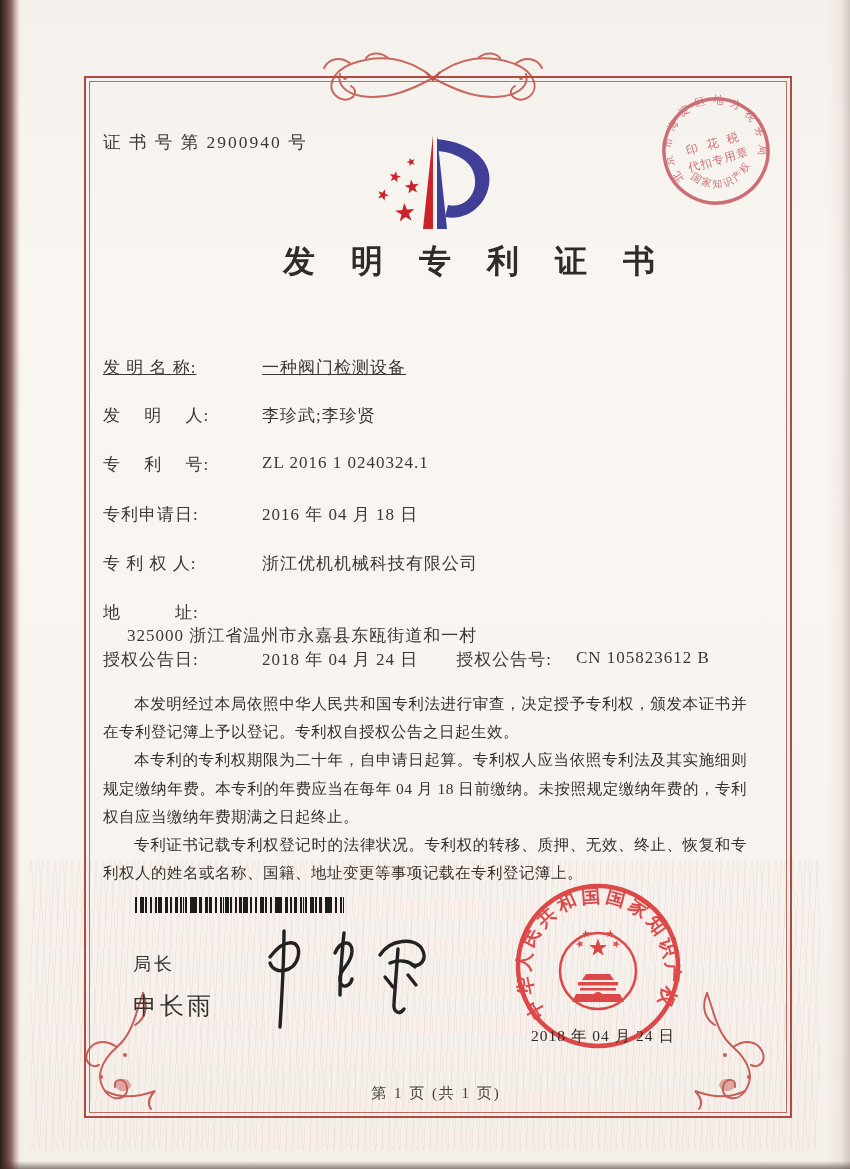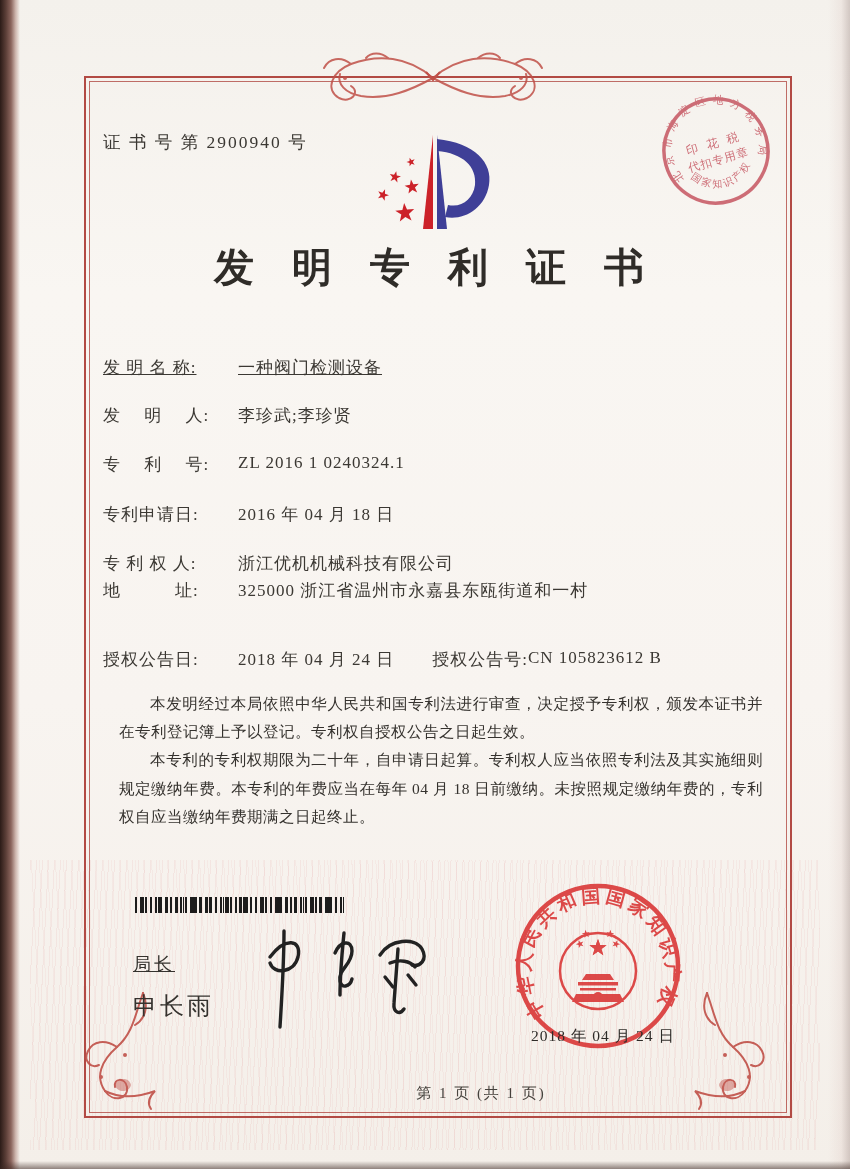--- a/index.html
+++ b/index.html
@@ -25,40 +25,40 @@
     background:linear-gradient(0deg,rgba(60,40,35,.55),rgba(0,0,0,0));}
   .guilloche{position:absolute;left:30px;right:30px;top:860px;height:290px;pointer-events:none;
     background:
       repeating-linear-gradient(93deg,rgba(226,150,150,.14) 0 1px,transparent 1px 6px),
       repeating-linear-gradient(87deg,rgba(226,150,150,.10) 0 1px,transparent 1px 8px);}
   .frame{position:absolute;left:84px;top:76px;width:704px;height:1038px;
     border:2.5px solid var(--frame-red);}
   .frame::after{content:"";position:absolute;inset:3px;border:1px solid var(--frame-red);opacity:.8;}
   .abs{position:absolute;}
   .cert-no{left:103px;top:130px;font-size:17.5px;letter-spacing:2px;color:var(--text-dark);}
-  .title{left:84px;top:240px;width:704px;text-align:center;font-size:40px;font-weight:600;
-    letter-spacing:14px;color:#2f2c28;}
+  .title{left:84px;top:240px;width:704px;text-align:center;font-size:32px;font-weight:600;
+    letter-spacing:14px;color:#2f2c28;padding-left:40px;}
   .row{position:absolute;left:103px;display:flex;font-size:17px;color:var(--text-dark);white-space:pre;}
   .row .lab{min-width:135px;letter-spacing:1px;}
-  .row .val{letter-spacing:1px;}
+  .row .val{letter-spacing:1px;margin-left:24px;}
   .row .lab2{margin-left:38px;letter-spacing:1px;}
-  .paras{left:119px;top:690px;width:644px;font-size:15.5px;line-height:1.82;color:#35322e;
+  .paras{left:103px;top:690px;width:644px;font-size:15.5px;line-height:1.82;color:#35322e;
     text-align:justify;letter-spacing:.5px;}
   .paras p{margin:0;text-indent:2em;}
   .barcode{left:135px;top:897px;width:210px;height:16px;
     background-image:
       repeating-linear-gradient(90deg,var(--ink) 0 2px,transparent 2px 5px),
       repeating-linear-gradient(90deg,var(--ink) 0 1px,transparent 1px 8px),
       repeating-linear-gradient(90deg,transparent 0 6px,var(--ink) 6px 9px,transparent 9px 17px);}
-  .signer-title{left:133px;top:952px;font-size:18px;color:#35322e;letter-spacing:3px;text-decoration:underline;}
+  .signer-title{left:133px;top:952px;font-size:18px;color:#35322e;letter-spacing:3px;}
   .signer-name{left:133px;top:990px;font-size:24px;color:#35322e;letter-spacing:3px;}
   .seal-date{left:518px;top:1026px;width:170px;text-align:center;font-size:15.5px;
     color:#2e2b28;letter-spacing:1px;}
   .footer{left:84px;top:1084px;width:704px;text-align:center;font-size:15px;
-    color:#45413c;letter-spacing:2px;padding-left:45px;}
+    color:#45413c;letter-spacing:2px;}
   svg text{font-family:"Liberation Serif","DejaVu Serif",serif;}
 </style>
 </head>
 <body>
 
 <div class="scan">
   <div class="spine"></div>
   <div class="edge-right"></div>
   <div class="edge-bottom"></div>
   <div class="guilloche"></div>
@@ -140,34 +140,35 @@
     <span class="val">ZL 2016 1 0240324.1</span>
   </div>
   <div class="row" style="top:503px;">
     <span class="lab">专利申请日:</span>
     <span class="val">2016 年 04 月 18 日</span>
   </div>
   <div class="row" style="top:552px;">
     <span class="lab">专 利 权 人:</span>
     <span class="val">浙江优机机械科技有限公司</span>
   </div>
-  <div class="row" style="top:579px;">
+  <div class="row" style="top:601px;flex-direction:column;">
     <span class="lab">地　　　址:</span>
     <span class="val">325000 浙江省温州市永嘉县东瓯街道和一村</span>
   </div>
   <div class="row" style="top:648px;">
     <span class="lab">授权公告日:</span>
     <span class="val">2018 年 04 月 24 日</span>
     <span class="lab2">授权公告号:</span>
     <span class="val">CN 105823612 B</span>
   </div>
 
   <div class="abs paras">
     <p>本发明经过本局依照中华人民共和国专利法进行审查，决定授予专利权，颁发本证书并在专利登记簿上予以登记。专利权自授权公告之日起生效。</p>
     <p>本专利的专利权期限为二十年，自申请日起算。专利权人应当依照专利法及其实施细则规定缴纳年费。本专利的年费应当在每年 04 月 18 日前缴纳。未按照规定缴纳年费的，专利权自应当缴纳年费期满之日起终止。</p>
+    <p>专利证书记载专利权登记时的法律状况。专利权的转移、质押、无效、终止、恢复和专利权人的姓名或名称、国籍、地址变更等事项记载在专利登记簿上。</p>
   </div>
 
   <div class="abs barcode"></div>
 
   <div class="abs signer-title">局长</div>
   <div class="abs signer-name">申长雨</div>
 
   <svg class="abs" style="left:240px;top:925px;" width="230" height="115" viewBox="0 0 230 115">
     <g fill="none" stroke="#222" stroke-width="3.4" stroke-linecap="round">
       <path d="M30,32 C45,12 62,14 58,32 C54,48 34,50 30,38"></path>

